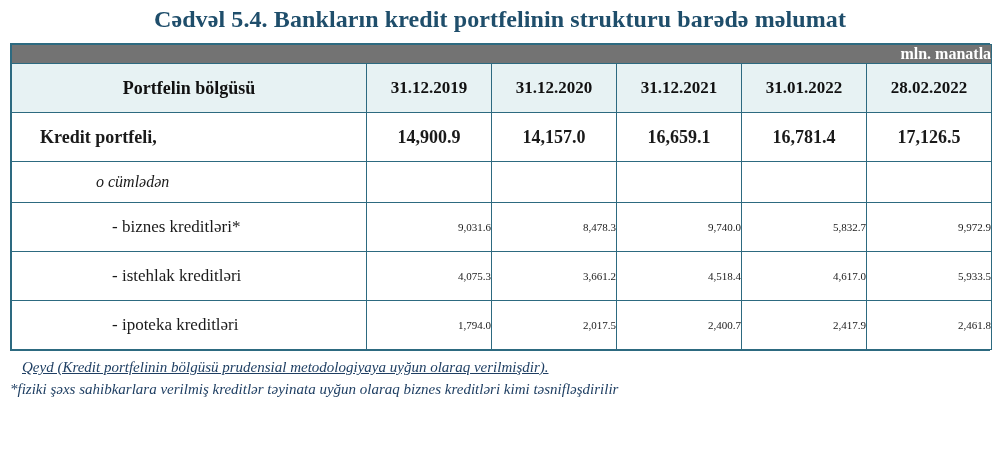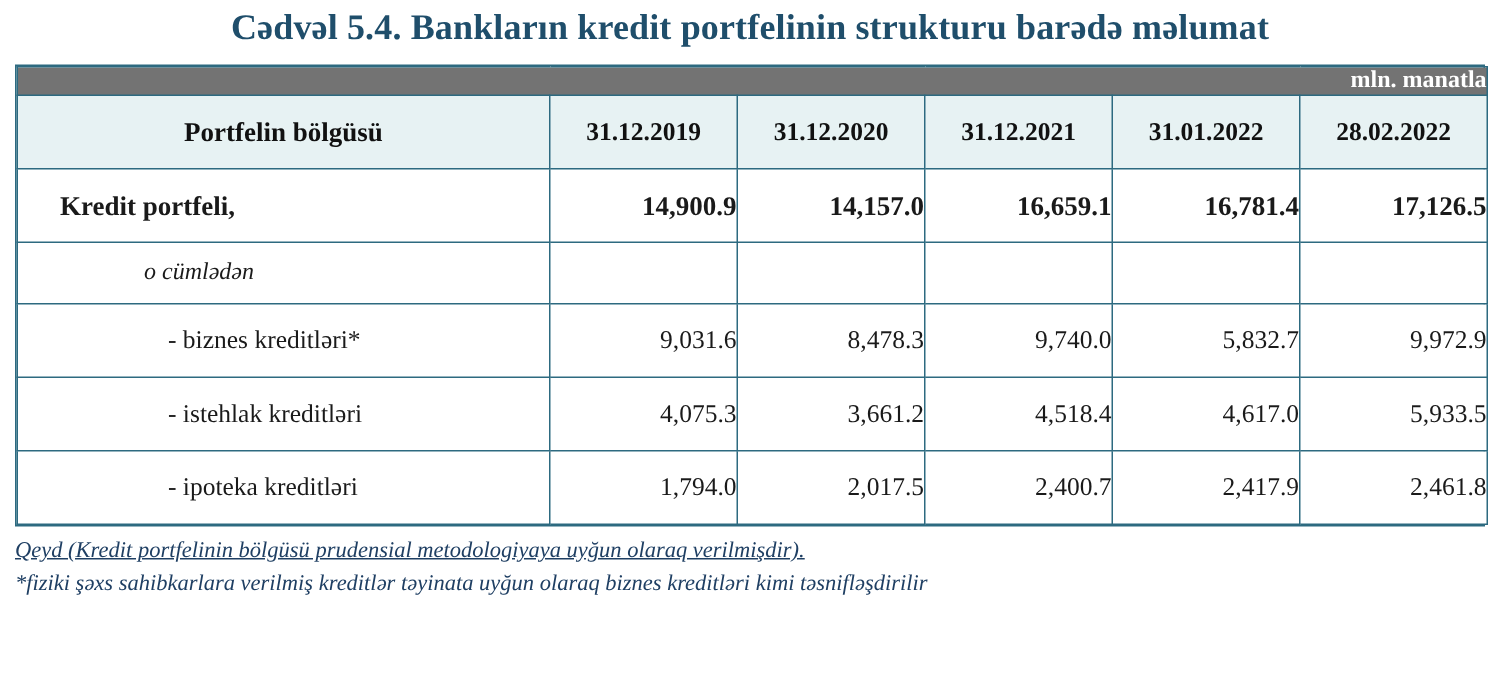--- a/index.html
+++ b/index.html
@@ -89,42 +89,44 @@
     padding-left: 84px;
     height: 40px;
   }
   td.label.indent {
     padding-left: 100px;
     font-size: 17px;
   }
   td.num {
     text-align: right;
     padding-right: 14px;
-    font-size: 17px;
+    font-size: 11px;
     background: #ffffff;
   }
   td.num.bold {
     font-weight: bold;
     font-size: 18px;
+    text-align: center;
   }
   .notes {
     margin: 6px 10px 0 10px;
     font-family: "Liberation Serif", serif;
     font-style: italic;
     font-size: 15px;
     color: #1f3f63;
     line-height: 1.45;
   }
   .notes div {
     white-space: nowrap;
   }
   .note-1 {
     text-decoration: underline;
     text-decoration-color: #1f3f63;
     display: inline;
+    margin-left: 12px;
   }
 </style>
 </head>
 <body>
 
 <div class="page">
 
   <div class="title">Cədvəl 5.4. Bankların kredit portfelinin strukturu barədə məlumat</div>
 
   <div class="table-wrap">

